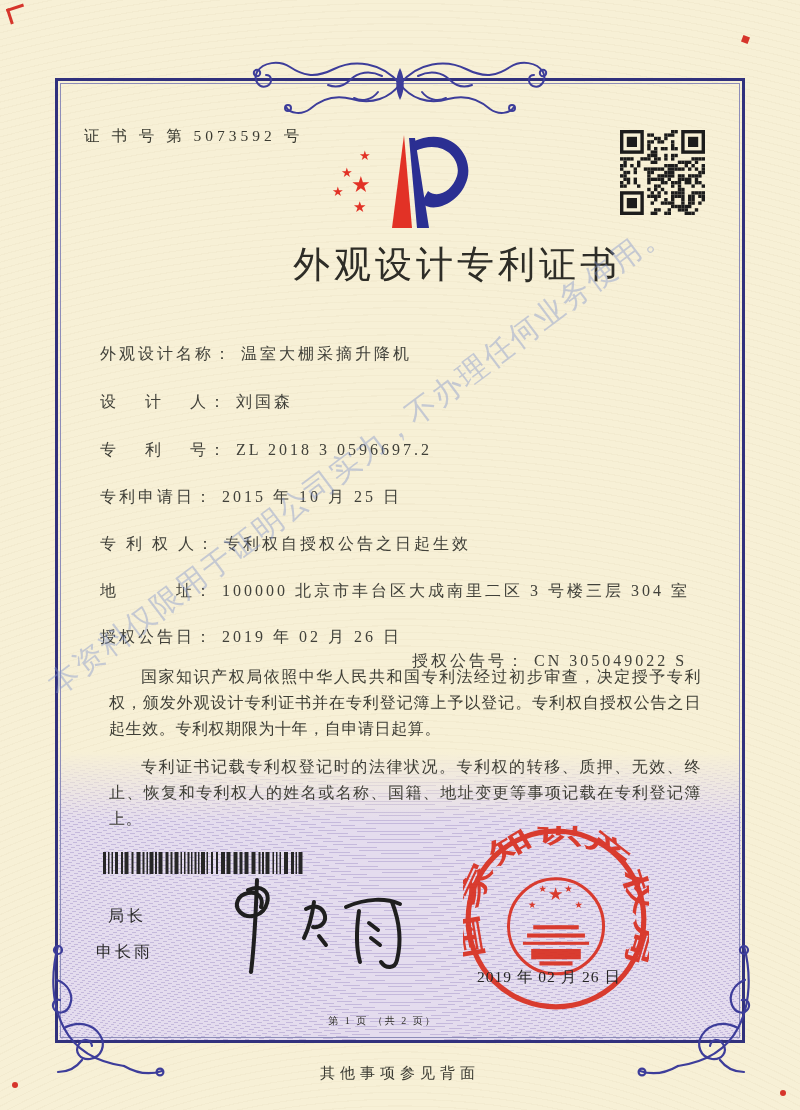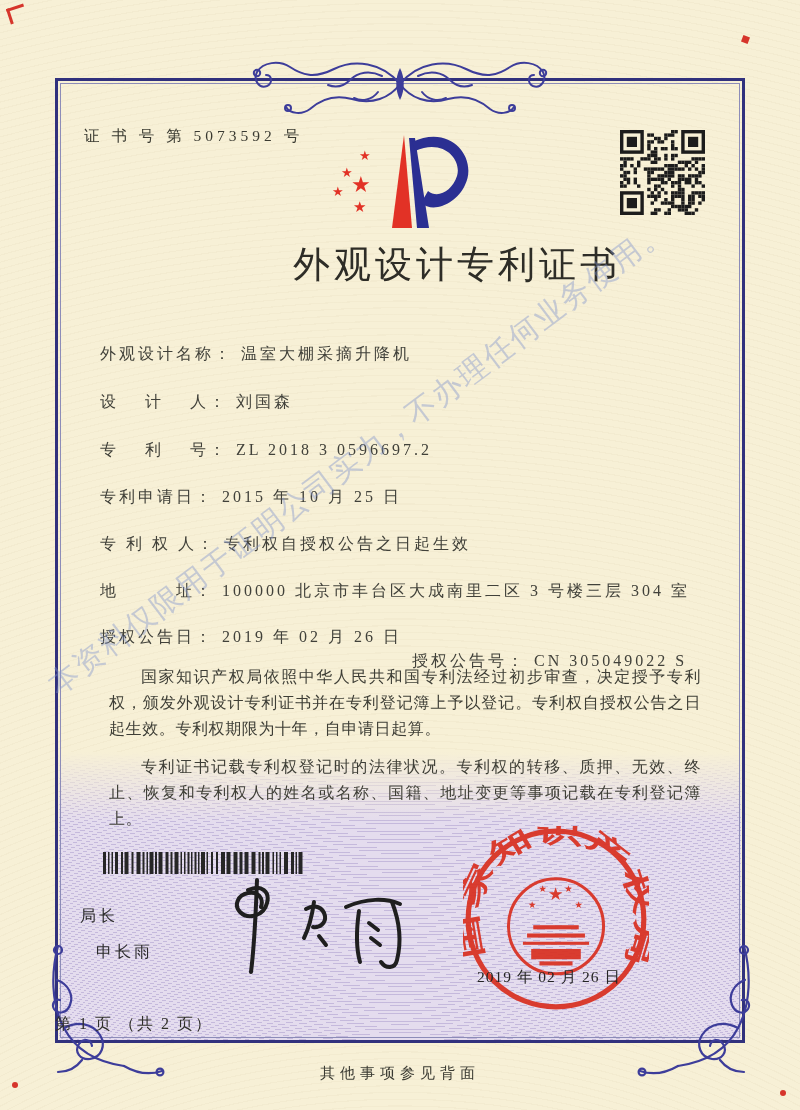--- a/index.html
+++ b/index.html
@@ -49,26 +49,26 @@
   .field-row .value{ margin-left:8px; }
   .row-0{ top:344px; } .row-1{ top:392px; } .row-2{ top:440px; }
   .row-3{ top:487px; } .row-4{ top:534px; } .row-5{ top:581px; } .row-6{ top:627px; }
   .group2{ position:absolute; left:312px; top:0; white-space:nowrap;margin-top:24px; }
   .paragraphs{ position:absolute; left:97px; top:652px; width:616px; z-index:4; }
   .paragraphs p{
     margin:12px; text-indent:2em; font-size:16px; line-height:26px;
     letter-spacing:0.6px; text-align:justify; color:#3e3e36;
   }
   .barcode{ position:absolute; left:103px; top:852px; z-index:4; }
-  .signoff-title{ position:absolute; left:80px; top:906px; z-index:4; font-family:"Liberation Sans","DejaVu Sans",sans-serif; font-size:16px; letter-spacing:3px; color:#2a2a2a; }
+  .signoff-title{ position:absolute; left:108px; top:906px; z-index:4; font-family:"Liberation Sans","DejaVu Sans",sans-serif; font-size:16px; letter-spacing:3px; color:#2a2a2a; }
   .signoff-name { position:absolute; left:96px; top:942px; z-index:4; font-family:"Liberation Sans","DejaVu Sans",sans-serif; font-size:16px; letter-spacing:3px; color:#2a2a2a; }
   .signature{ position:absolute; left:226px; top:876px; z-index:4; }
   .seal{ position:absolute; left:463px; top:826px; z-index:3; opacity:0.93; }
   .seal-date{ position:absolute; left:477px; top:967px; z-index:5; font-size:15.5px; letter-spacing:1px; color:#242424; white-space:nowrap; }
-  .page-indicator{ position:absolute; left:55px; width:655px; top:1014px; z-index:4; font-size:16px; letter-spacing:2px; color:#30302a; }
+  .page-indicator{ position:absolute; left:55px; width:655px; top:1014px; z-index:4; text-align:center; font-size:10px; letter-spacing:2px; color:#30302a; }
   .back-note{ position:absolute; left:0; width:800px; top:1064px; z-index:4; text-align:center; font-size:15px; letter-spacing:5px; color:#3a3a32; }
   .watermark{
     position:absolute; left:52px; top:668px; z-index:6; pointer-events:none;
     transform:rotate(-37deg); transform-origin:0 50%;
     font-size:30px; letter-spacing:2px; white-space:nowrap;
     color:rgba(128,148,204,0.42);
   }
 </style>
 </head>
 <body>

